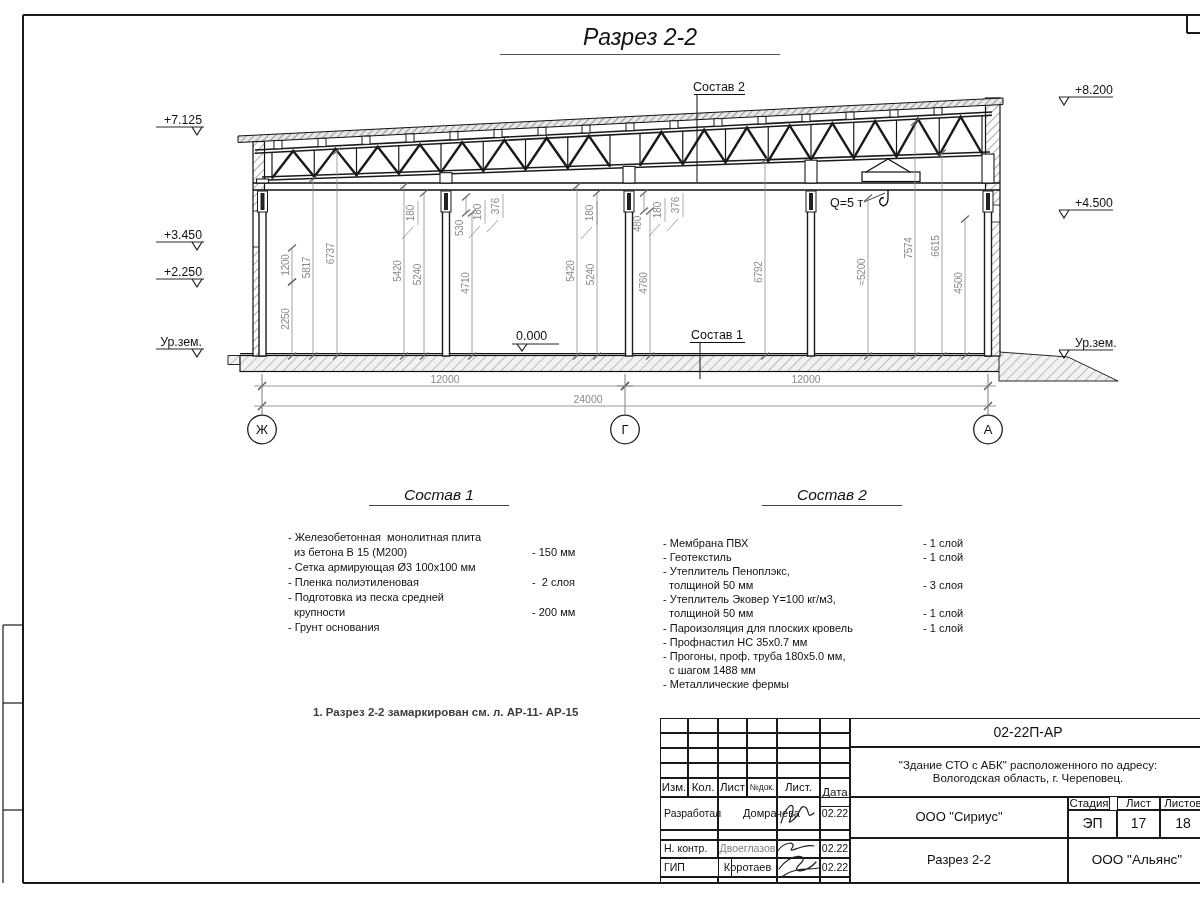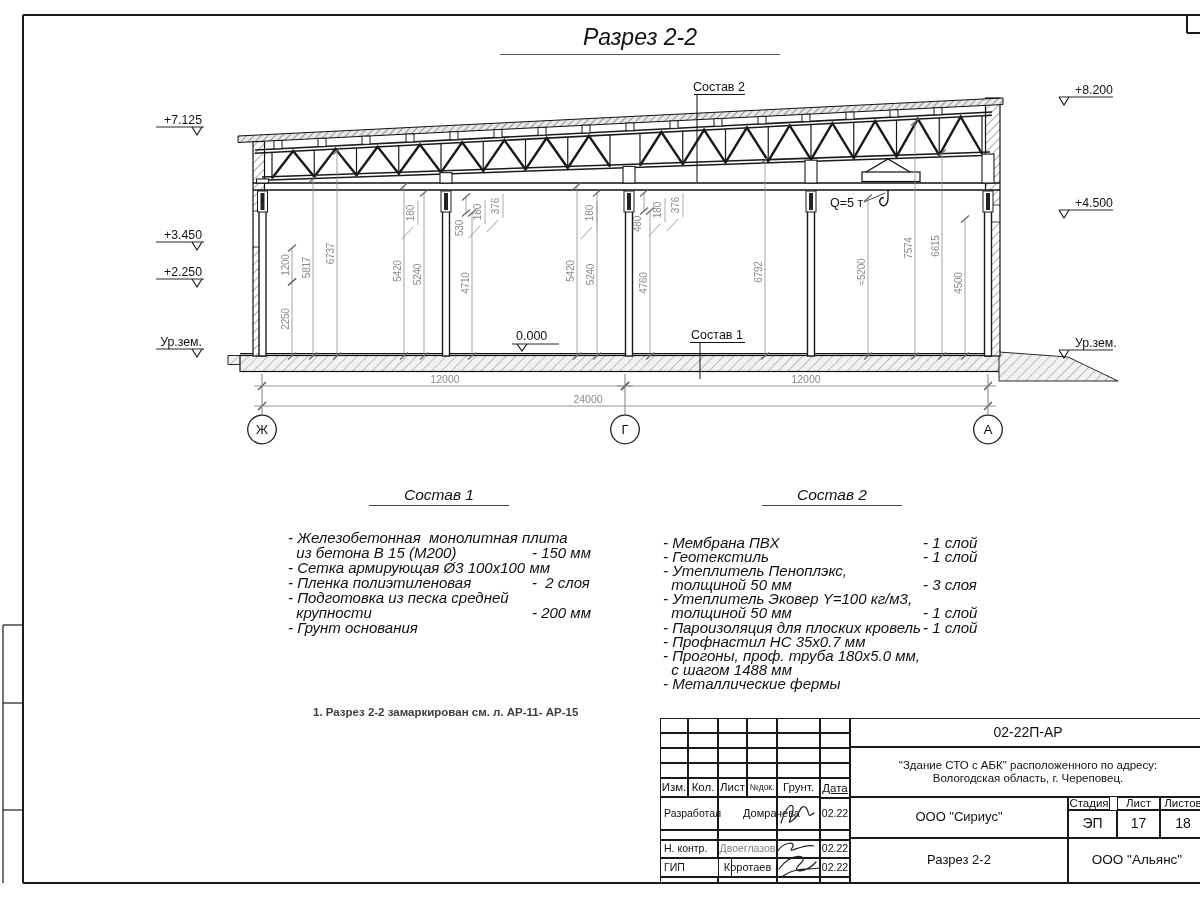--- a/index.html
+++ b/index.html
@@ -3,21 +3,21 @@
 <meta charset="utf-8">
 <style>
   html,body{margin:0;padding:0;width:1200px;height:900px;background:#fff;overflow:hidden;
     font-family:"Liberation Sans", sans-serif;color:#111;}
   #sheet{position:relative;width:1200px;height:900px;background:#fff;}
   svg{position:absolute;left:0;top:0;}
   .page-title{position:absolute;left:500px;top:24px;width:280px;text-align:center;
     font-size:23px;font-style:italic;border-bottom:1.2px solid #555;padding-bottom:3px;}
   .comp-head{position:absolute;width:140px;text-align:center;font-size:15.5px;font-style:italic;
     border-bottom:1.2px solid #444;padding-bottom:1px;}
-  .comp-list{position:absolute;font-size:15px;line-height:15px;white-space:pre;font-style:italic;}
+  .comp-list{position:absolute;font-size:11px;line-height:15px;white-space:pre;}
   .comp-list .row{position:relative;}
   .comp-list .val{position:absolute;top:0;}
   #comp1-list .val{left:244px;}
   #comp2-list{line-height:14.1px;}
   #comp2-list .val{left:260px;}
   .note{position:absolute;left:313px;top:706px;font-size:11.5px;color:#3d3d3d;font-weight:bold;}
   
   #tb{position:absolute;left:660px;top:718px;width:546px;height:165px;}
   .cell{position:absolute;border:1px solid #1a1a1a;box-sizing:border-box;
     display:flex;align-items:center;justify-content:center;text-align:center;
@@ -349,22 +349,22 @@
         <div class="cell" style="left: 58px; top: 45px; width: 29px; height: 15px;"></div>
         <div class="cell" style="left: 87px; top: 45px; width: 30px; height: 15px;"></div>
         <div class="cell" style="left: 117px; top: 45px; width: 43px; height: 15px;"></div>
         <div class="cell" style="left: 160px; top: 45px; width: 30px; height: 15px;"></div>
       </div>
 
   <div class="cell" style="left:0;top:60px;width:28px;height:19px;font-size:11.5px;">Изм.</div>
   <div class="cell" style="left:28px;top:60px;width:30px;height:19px;font-size:11.5px;">Кол.</div>
   <div class="cell" style="left:58px;top:60px;width:29px;height:19px;font-size:11.5px;">Лист</div>
   <div class="cell" style="left:87px;top:60px;width:30px;height:19px;font-size:8.5px;">№док.</div>
-  <div class="cell" style="left:117px;top:60px;width:43px;height:19px;font-size:11.5px;">Грунт.</div>
-  <div class="cell" style="left:160px;top:60px;width:30px;height:21px;font-size:11.5px;text-decoration:underline;">Дата</div>
+  <div class="cell" style="left:117px;top:60px;width:43px;height:19px;font-size:11.5px;">Лист.</div>
+  <div class="cell" style="left:160px;top:60px;width:30px;height:29px;font-size:11.5px;text-decoration:underline;">Дата</div>
 
   <div class="cell left" style="left:0;top:79px;width:58px;height:33px;font-size:10.5px;">Разработал</div>
   <div class="cell" style="left:58px;top:79px;width:59px;height:33px;font-size:11px;padding-left:48px;">Домрачева</div>
   <div class="cell" style="left:117px;top:79px;width:43px;height:33px;"></div>
   <div class="cell" style="left:160px;top:79px;width:30px;height:33px;font-size:10.5px;">02.22</div>
 
   <div class="cell" style="left:0;top:112px;width:58px;height:10px;"></div>
   <div class="cell" style="left:58px;top:112px;width:59px;height:10px;"></div>
   <div class="cell" style="left:117px;top:112px;width:43px;height:10px;"></div>
   <div class="cell" style="left:160px;top:112px;width:30px;height:10px;"></div>

